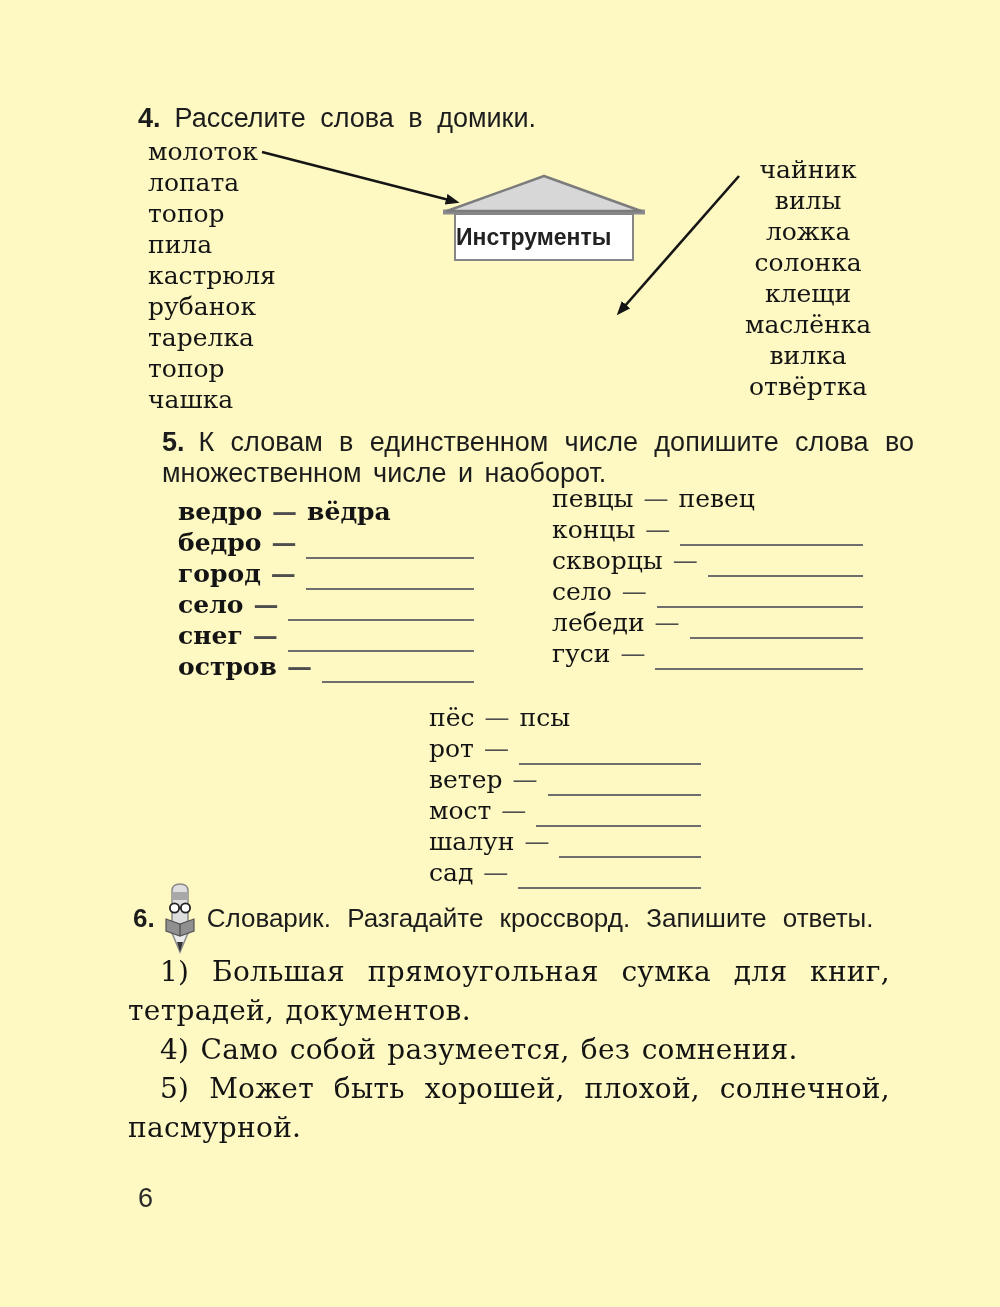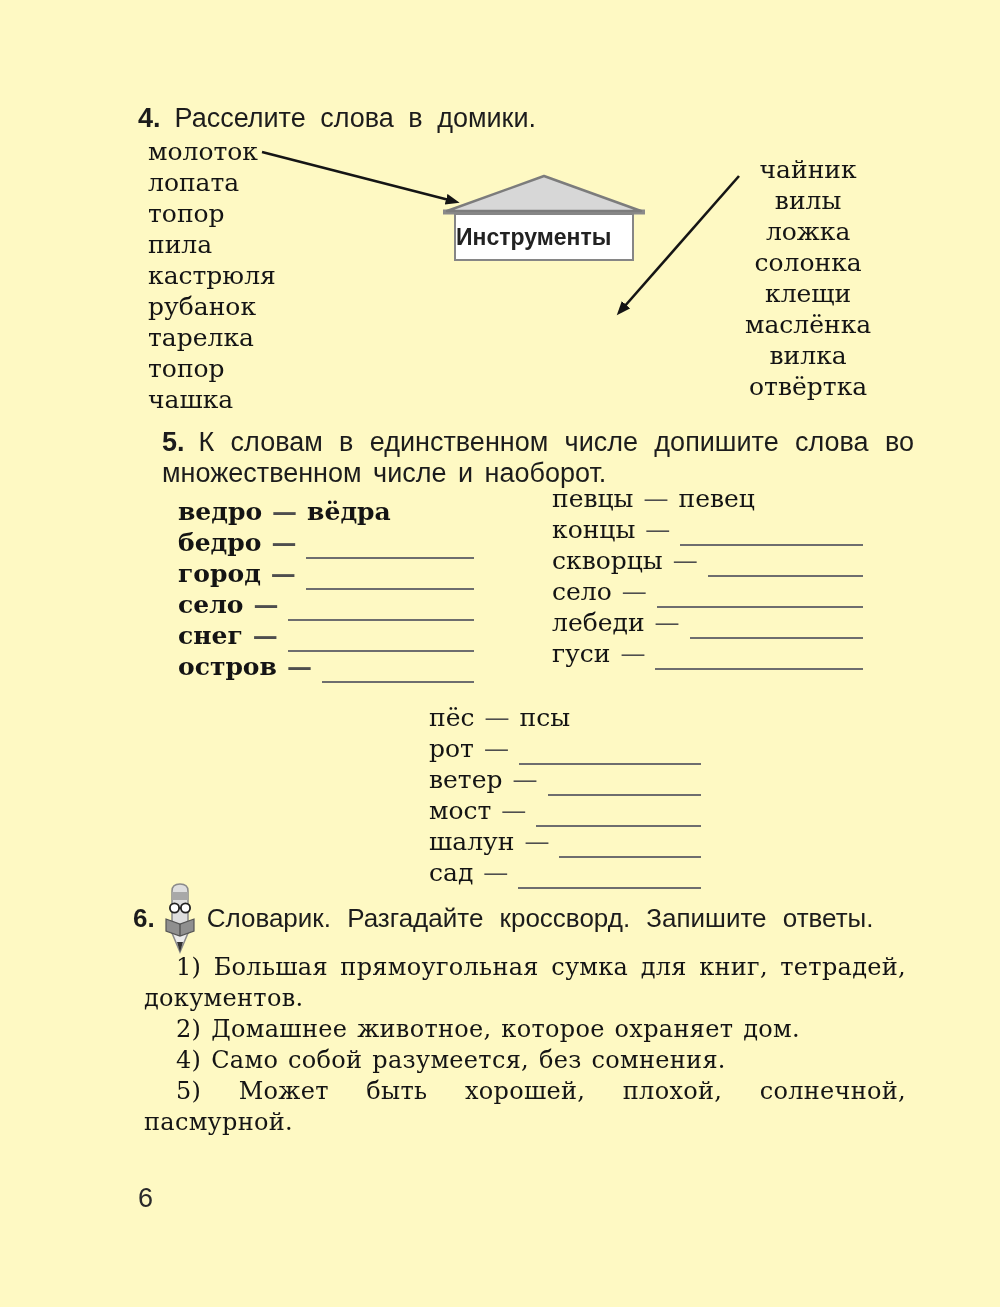--- a/index.html
+++ b/index.html
@@ -41,22 +41,22 @@
   #col-right{left:552px;top:484px;width:311px;}
   #col-center{left:429px;top:703px;width:272px;}
   .pair-row{display:flex;align-items:baseline;height:31px;}
   .pair-row .w{white-space:nowrap;}
   .pair-row .dash{margin:0 10px;color:#4e4e4e;}
   .pair-row .blank{flex:1;border-bottom:2px solid #6e6e6e;align-self:baseline;}
   .pair-row .blank::before{content:"\200B";}
   .pair-row .ans{white-space:nowrap;}
 
   
-  #clues{position:absolute;left:144px;top:952px;width:762px;
-         font-family:"DejaVu Serif","Liberation Serif",serif;font-size:24px;line-height:31px;
+  #clues{position:absolute;left:128px;top:952px;width:762px;
+         font-family:"DejaVu Serif","Liberation Serif",serif;font-size:28px;line-height:39px;
          text-align:justify;color:#141414;letter-spacing:0.3px;word-spacing:2px;}
   #clues p{margin:0;text-indent:32px;}
 
   
   #page-num{position:absolute;left:138px;top:1183px;font-family:"Liberation Sans",sans-serif;
             font-size:27px;color:#2a2a2a;}
 </style>
 </head>
 <body>
 
@@ -224,20 +224,19 @@
       <circle cx="22.5" cy="27" r="4.6" fill="#fff" stroke="#222" stroke-width="1.8"></circle>
       <line x1="16" y1="27" x2="18" y2="27" stroke="#222" stroke-width="1.6"></line>
       <path d="M3,38 L17,43 L31,38 L31,50 L17,55 L3,50 Z" fill="#8f8f8f" stroke="#555" stroke-width="1.2"></path>
       <line x1="17" y1="43" x2="17" y2="55" stroke="#4a4a4a" stroke-width="1.2"></line>
     </svg>
     <span>Словарик. Разгадайте кроссворд. Запишите ответы.</span>
   </div>
 
   <div id="clues">
     <p>1) Большая прямоугольная сумка для книг, тетрадей, документов.</p>
-    <p>2) Домашнее животное, которое охраняет дом.</p>
     <p>4) Само собой разумеется, без сомнения.</p>
     <p>5) Может быть хорошей, плохой, солнечной, пасмурной.</p>
   </div>
 
   <div id="page-num">6</div>
 
 </div>
 
 </body></html>

